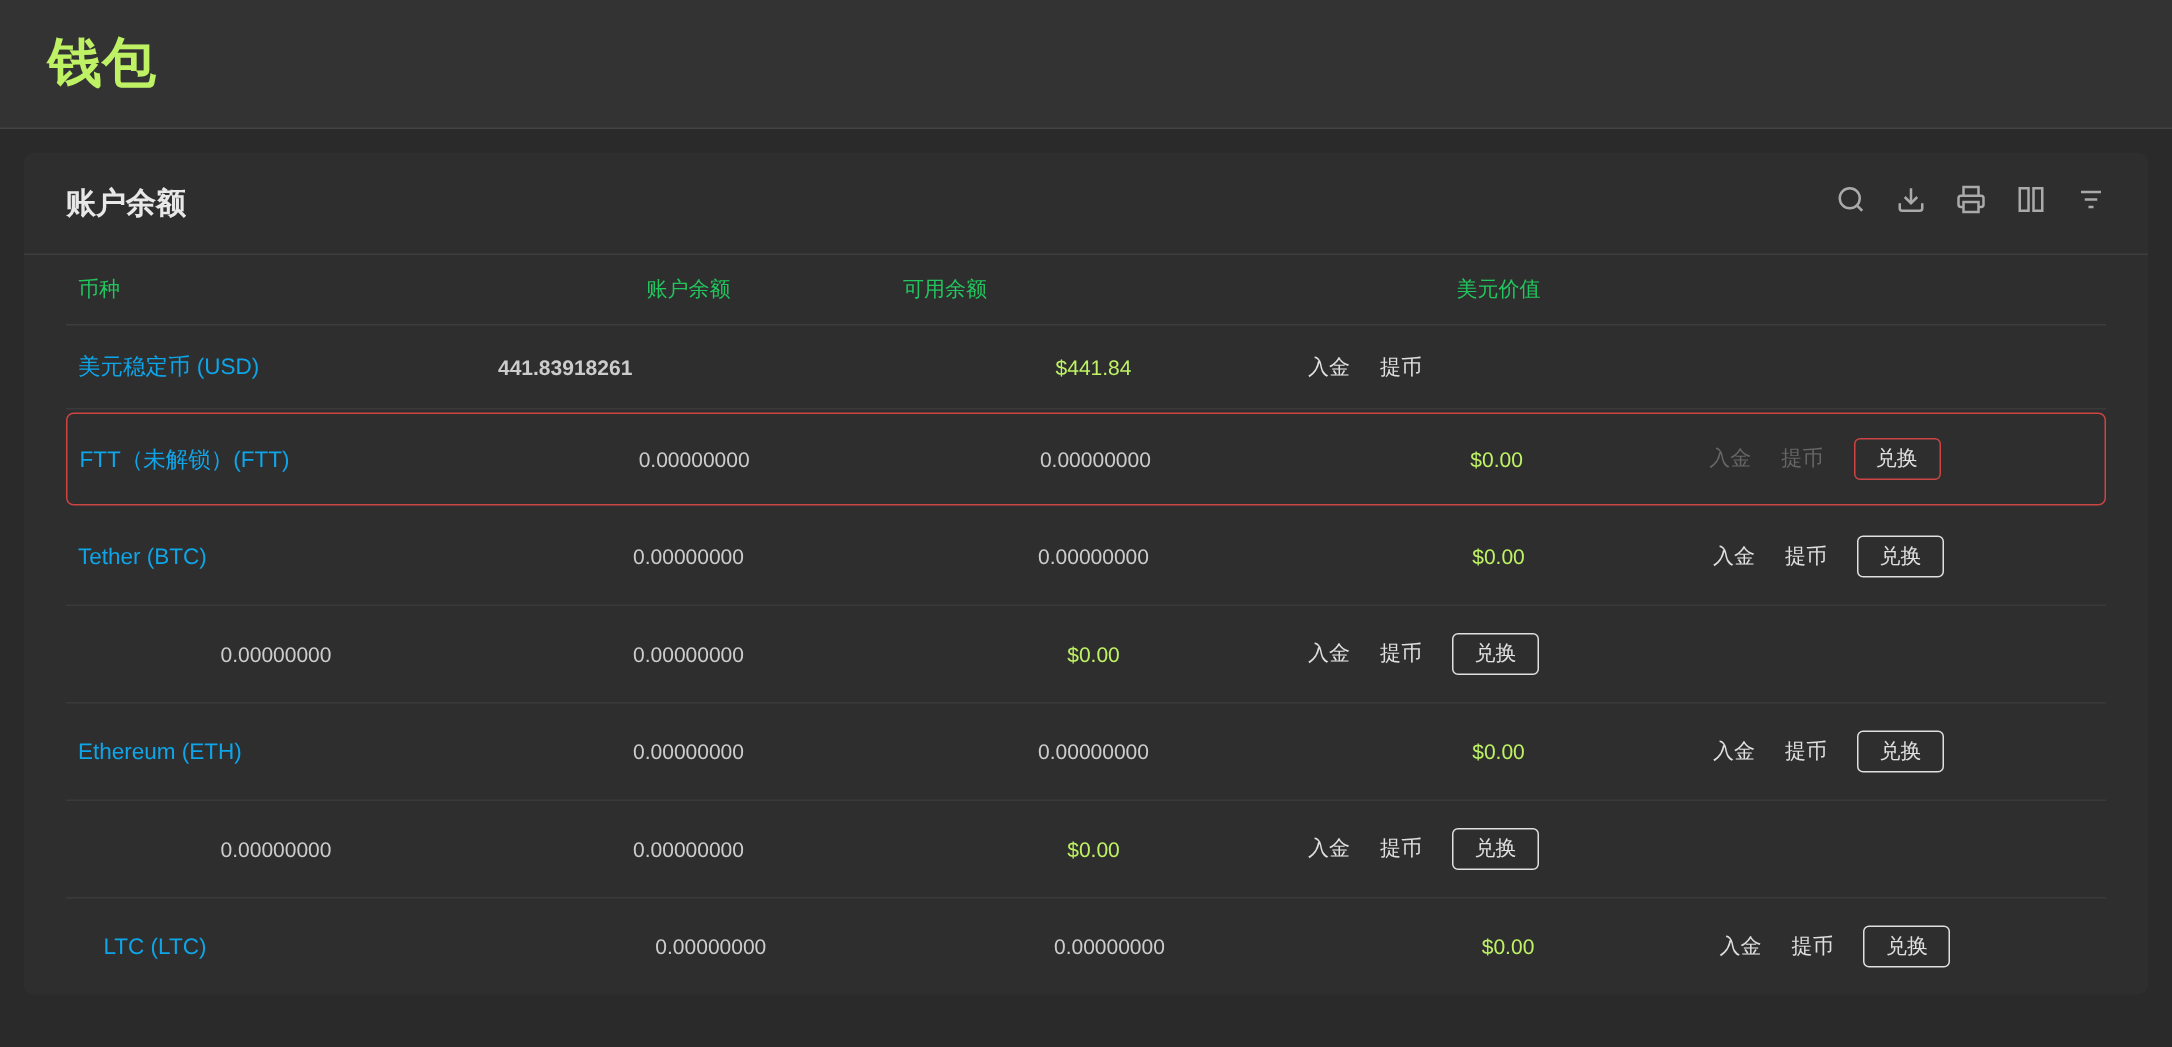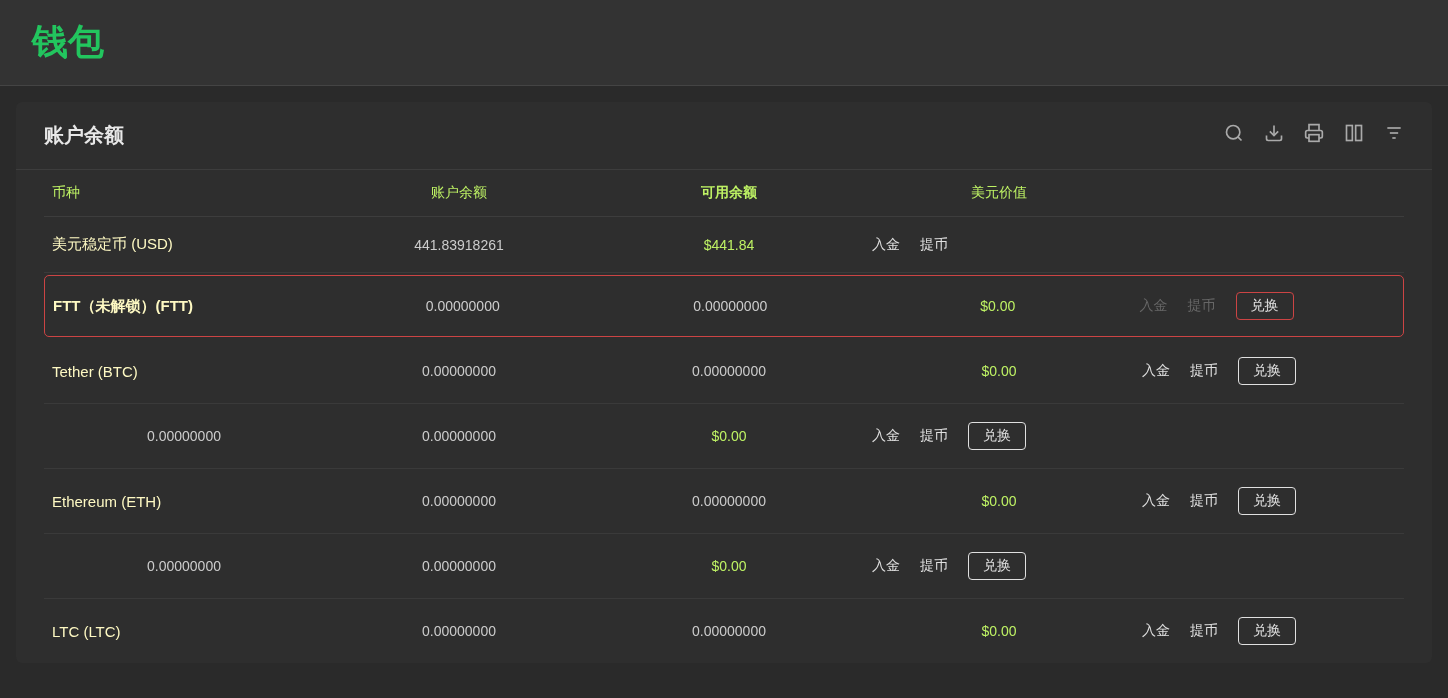--- a/index.html
+++ b/index.html
@@ -13,21 +13,21 @@
 
     .page-header {
       background-color: #333333;
       padding: 18px 32px 18px 32px;
       border-bottom: 1px solid #444;
     }
 
     .page-title {
       font-size: 36px;
       font-weight: bold;
-      color: #22c55e;
+      color: #bef264;
     }
 
     .main-content {
       background-color: #2e2e2e;
       margin: 16px;
       border-radius: 6px;
       padding: 0;
     }
 
     .section-header {
@@ -58,48 +58,49 @@
 
     .table-container {
       padding: 0 28px;
     }
 
     .table-header-row {
       display: grid;
       grid-template-columns: 280px 1fr 1fr 1fr 1fr;
       padding: 14px 0;
       border-bottom: 1px solid #3d3d3d;
-      color: #bef264;
+      color: #22c55e;
       font-size: 14px;
     }
 
     .table-header-row .col {
       padding: 0 8px;
     }
 
     .table-row {
       display: grid;
       grid-template-columns: 280px 1fr 1fr 1fr 1fr;
       padding: 18px 0;
       border-bottom: 1px solid #3a3a3a;
       align-items: center;
       font-size: 15px;
     }
 
     .table-row:last-child {
       border-bottom: none;
+      margin-left: 17px;
     }
 
     .table-row .col {
       padding: 0 8px;
     }
 
     .col-currency {
       font-size: 15px;
-      color: #fef9c3;
+      color: #0ea5e9;
     }
 
     .col-number {
       color: #cccccc;
       font-size: 14px;
     }
 
     .col-usd {
       color: #bef264;
       font-size: 14px;
@@ -146,21 +147,20 @@
     .row-highlighted {
       border: 1px solid #e05050;
       border-radius: 4px;
       margin: 0 -4px;
       padding-left: 4px;
       padding-right: 4px;
     }
 
     .row-highlighted .col-currency {
       padding-left: 4px;
-      font-weight: bold;
     }
   </style>
 </head>
 <body>
 
 <div class="page-header">
   <span class="page-title">钱包</span>
 </div>
 
 <div class="main-content">
@@ -202,28 +202,28 @@
         </svg>
       </span>
     </div>
   </div>
 
   <div class="table-container">
 
     <div class="table-header-row">
       <div class="col">币种</div>
       <div class="col" style="text-align:center;">账户余额</div>
-      <div class="col" style="text-align:center;font-weight:bold;">可用余额</div>
+      <div class="col" style="text-align:left;">可用余额</div>
       <div class="col" style="text-align:center;">美元价值</div>
       <div class="col"></div>
     </div>
 
     <div class="table-row">
       <div class="col col-currency">美元稳定币 (USD)</div>
-      <div class="col col-number" style="text-align:center;">441.83918261</div>
+      <div class="col col-number" style="font-weight:bold;">441.83918261</div>
       <div class="col col-usd" style="text-align:center;">$441.84</div>
       <div class="col col-actions">
         <button class="action-btn">入金</button>
         <button class="action-btn">提币</button>
       </div>
     </div>
 
     <div class="table-row row-highlighted" style="border: 1.5px solid #cc4444; border-radius: 5px; margin: 2px 0; padding: 16px 4px;">
       <div class="col col-currency">FTT（未解锁）(FTT)</div>
       <div class="col col-number" style="text-align:center;">0.00000000</div>

